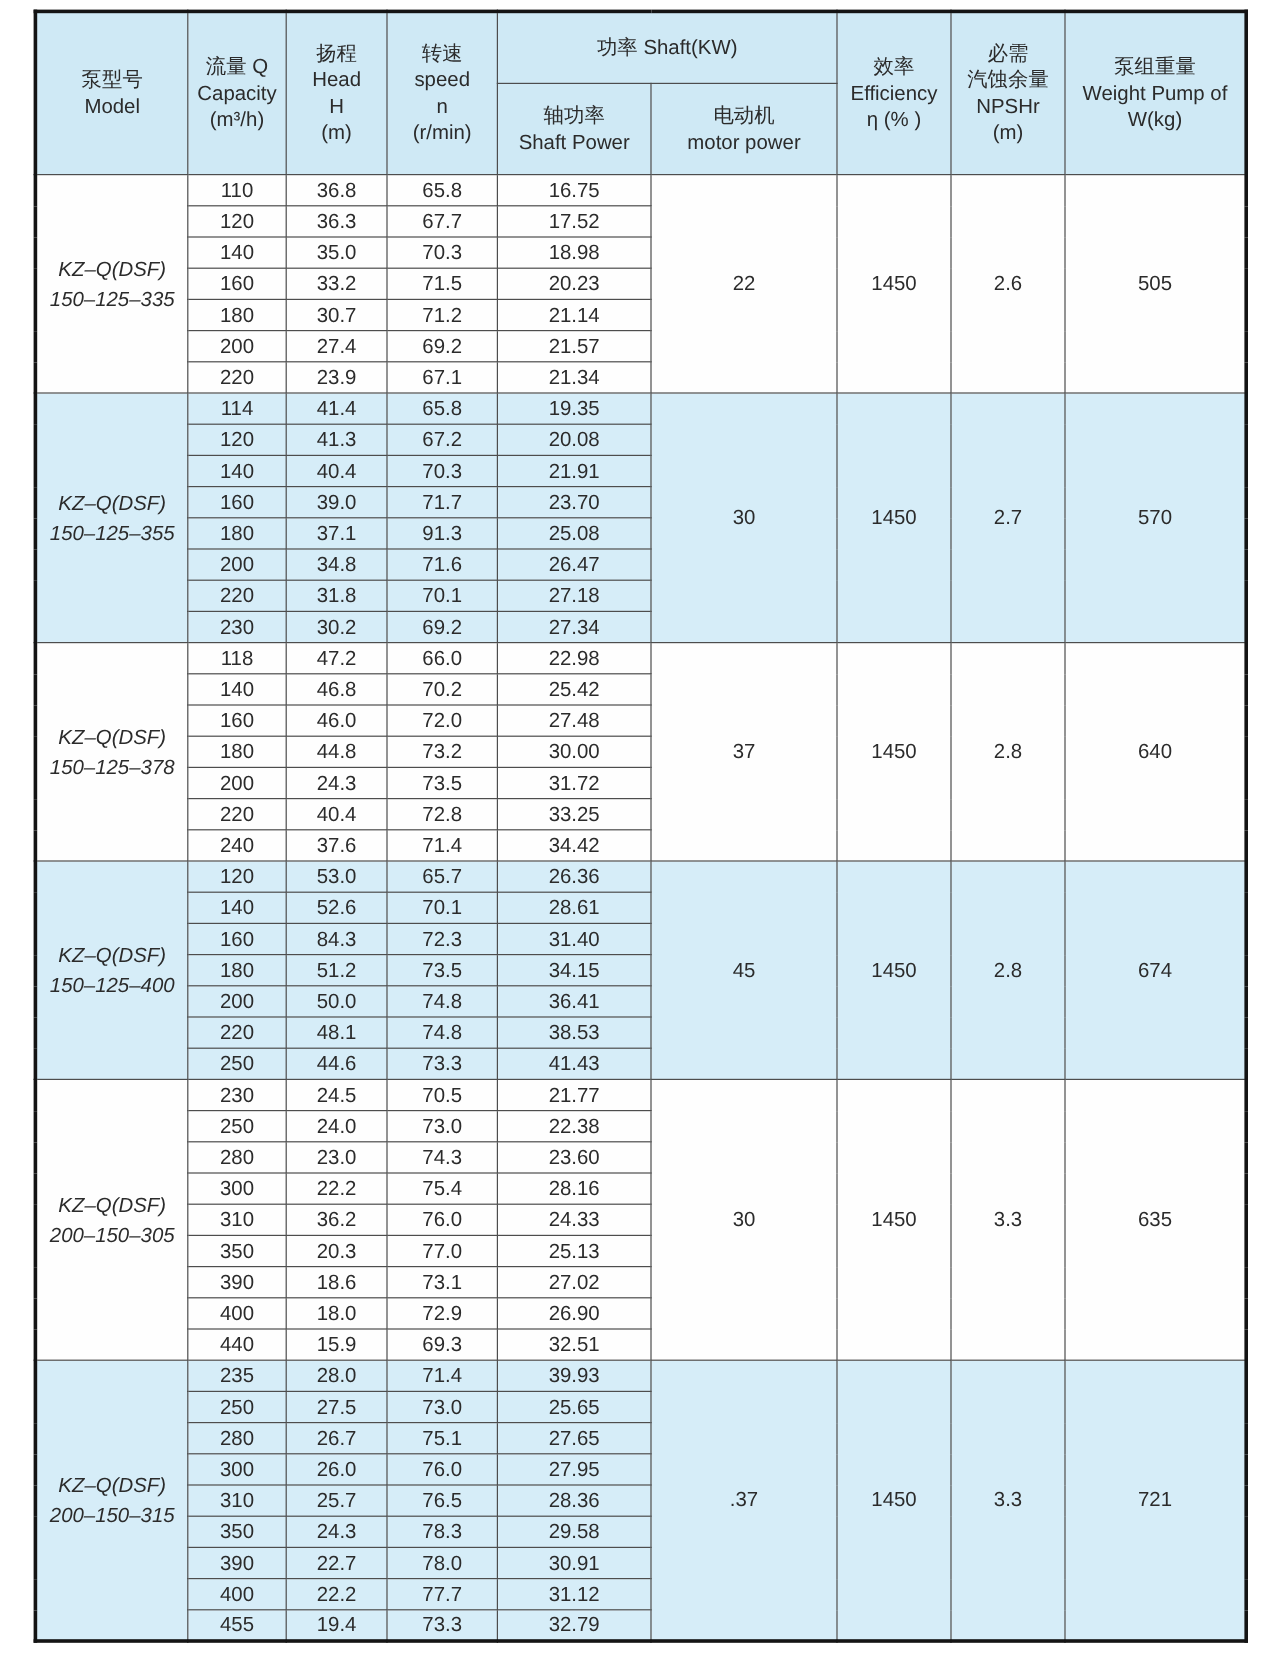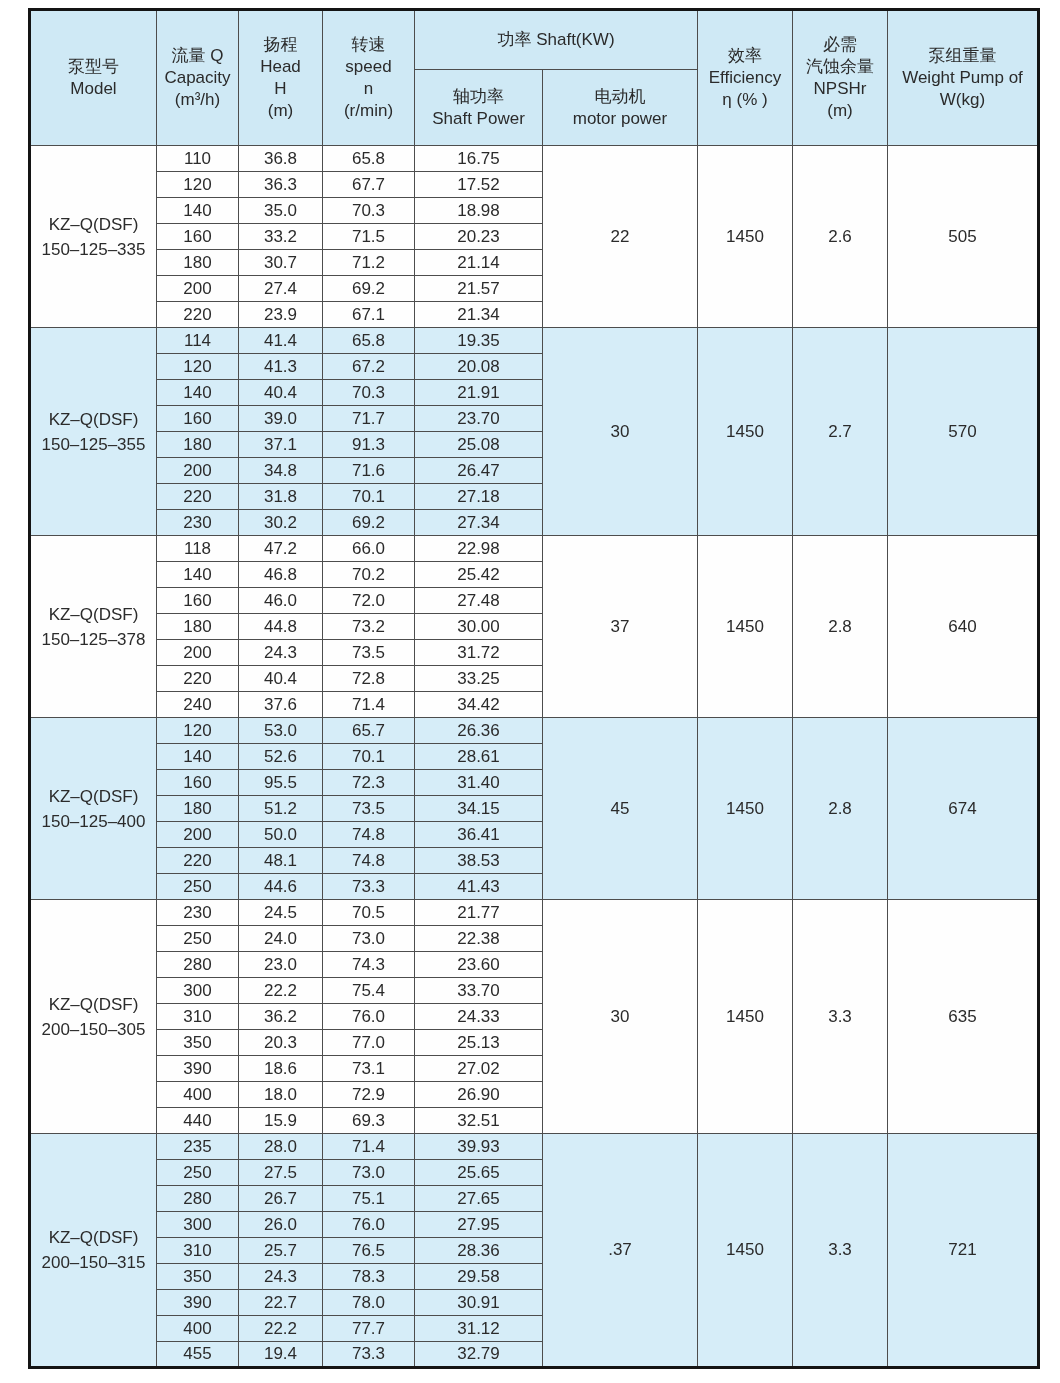--- a/index.html
+++ b/index.html
@@ -38,20 +38,21 @@
   thead tr.h1 { height: 60px; }
   thead tr.h2 { height: 76px; }
   tbody tr { height: 26px; }
   tbody td { line-height: 24px; }
   tbody tr.white td { background: #fefefe; }
   tbody tr.blue td  { background: #d6edf8; }
   td.model {
     white-space: pre-line;
     line-height: 25px;
     font-size: 17px;
+    font-style: italic;
   }
 </style>
 </head>
 <body>
 
 <div class="page">
   <table class="spec">
     <colgroup>
       <col style="width:127px">
       <col style="width:82px">
@@ -261,21 +262,21 @@
           <td rowspan="7">674</td>
         </tr>
         <tr class="blue">
           <td>140</td>
           <td>52.6</td>
           <td>70.1</td>
           <td>28.61</td>
         </tr>
         <tr class="blue">
           <td>160</td>
-          <td>95.5</td>
+          <td>84.3</td>
           <td>72.3</td>
           <td>31.40</td>
         </tr>
         <tr class="blue">
           <td>180</td>
           <td>51.2</td>
           <td>73.5</td>
           <td>34.15</td>
         </tr>
         <tr class="blue">
@@ -317,21 +318,21 @@
         <tr class="white">
           <td>280</td>
           <td>23.0</td>
           <td>74.3</td>
           <td>23.60</td>
         </tr>
         <tr class="white">
           <td>300</td>
           <td>22.2</td>
           <td>75.4</td>
-          <td>33.70</td>
+          <td>28.16</td>
         </tr>
         <tr class="white">
           <td>310</td>
           <td>36.2</td>
           <td>76.0</td>
           <td>24.33</td>
         </tr>
         <tr class="white">
           <td>350</td>
           <td>20.3</td>

